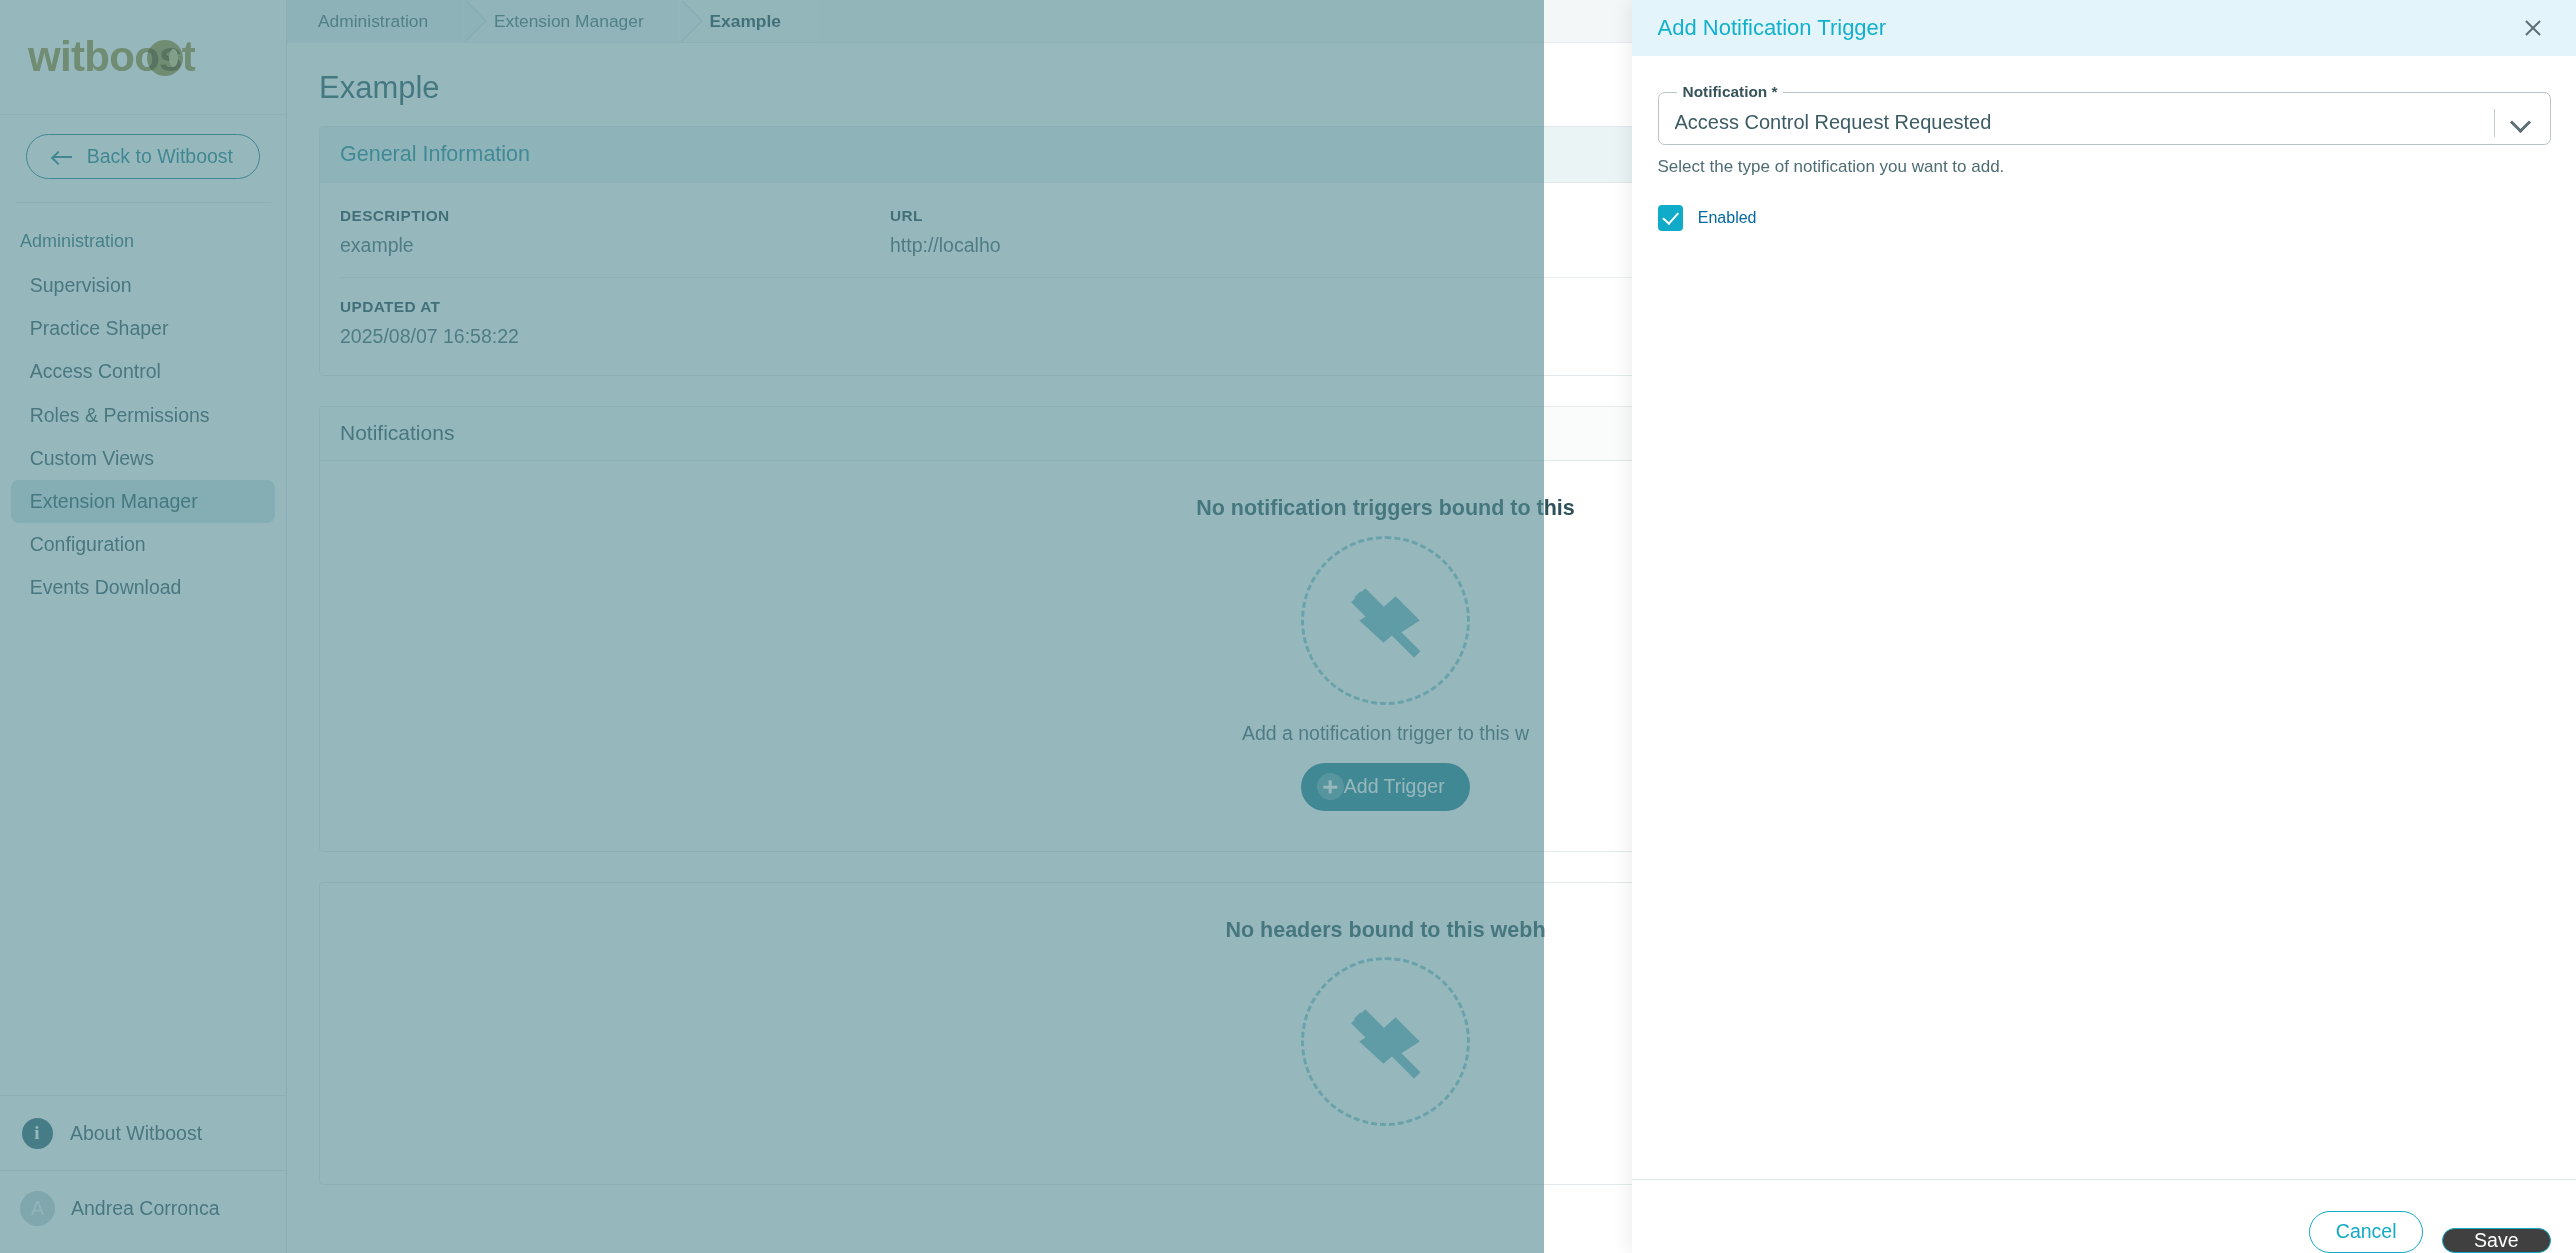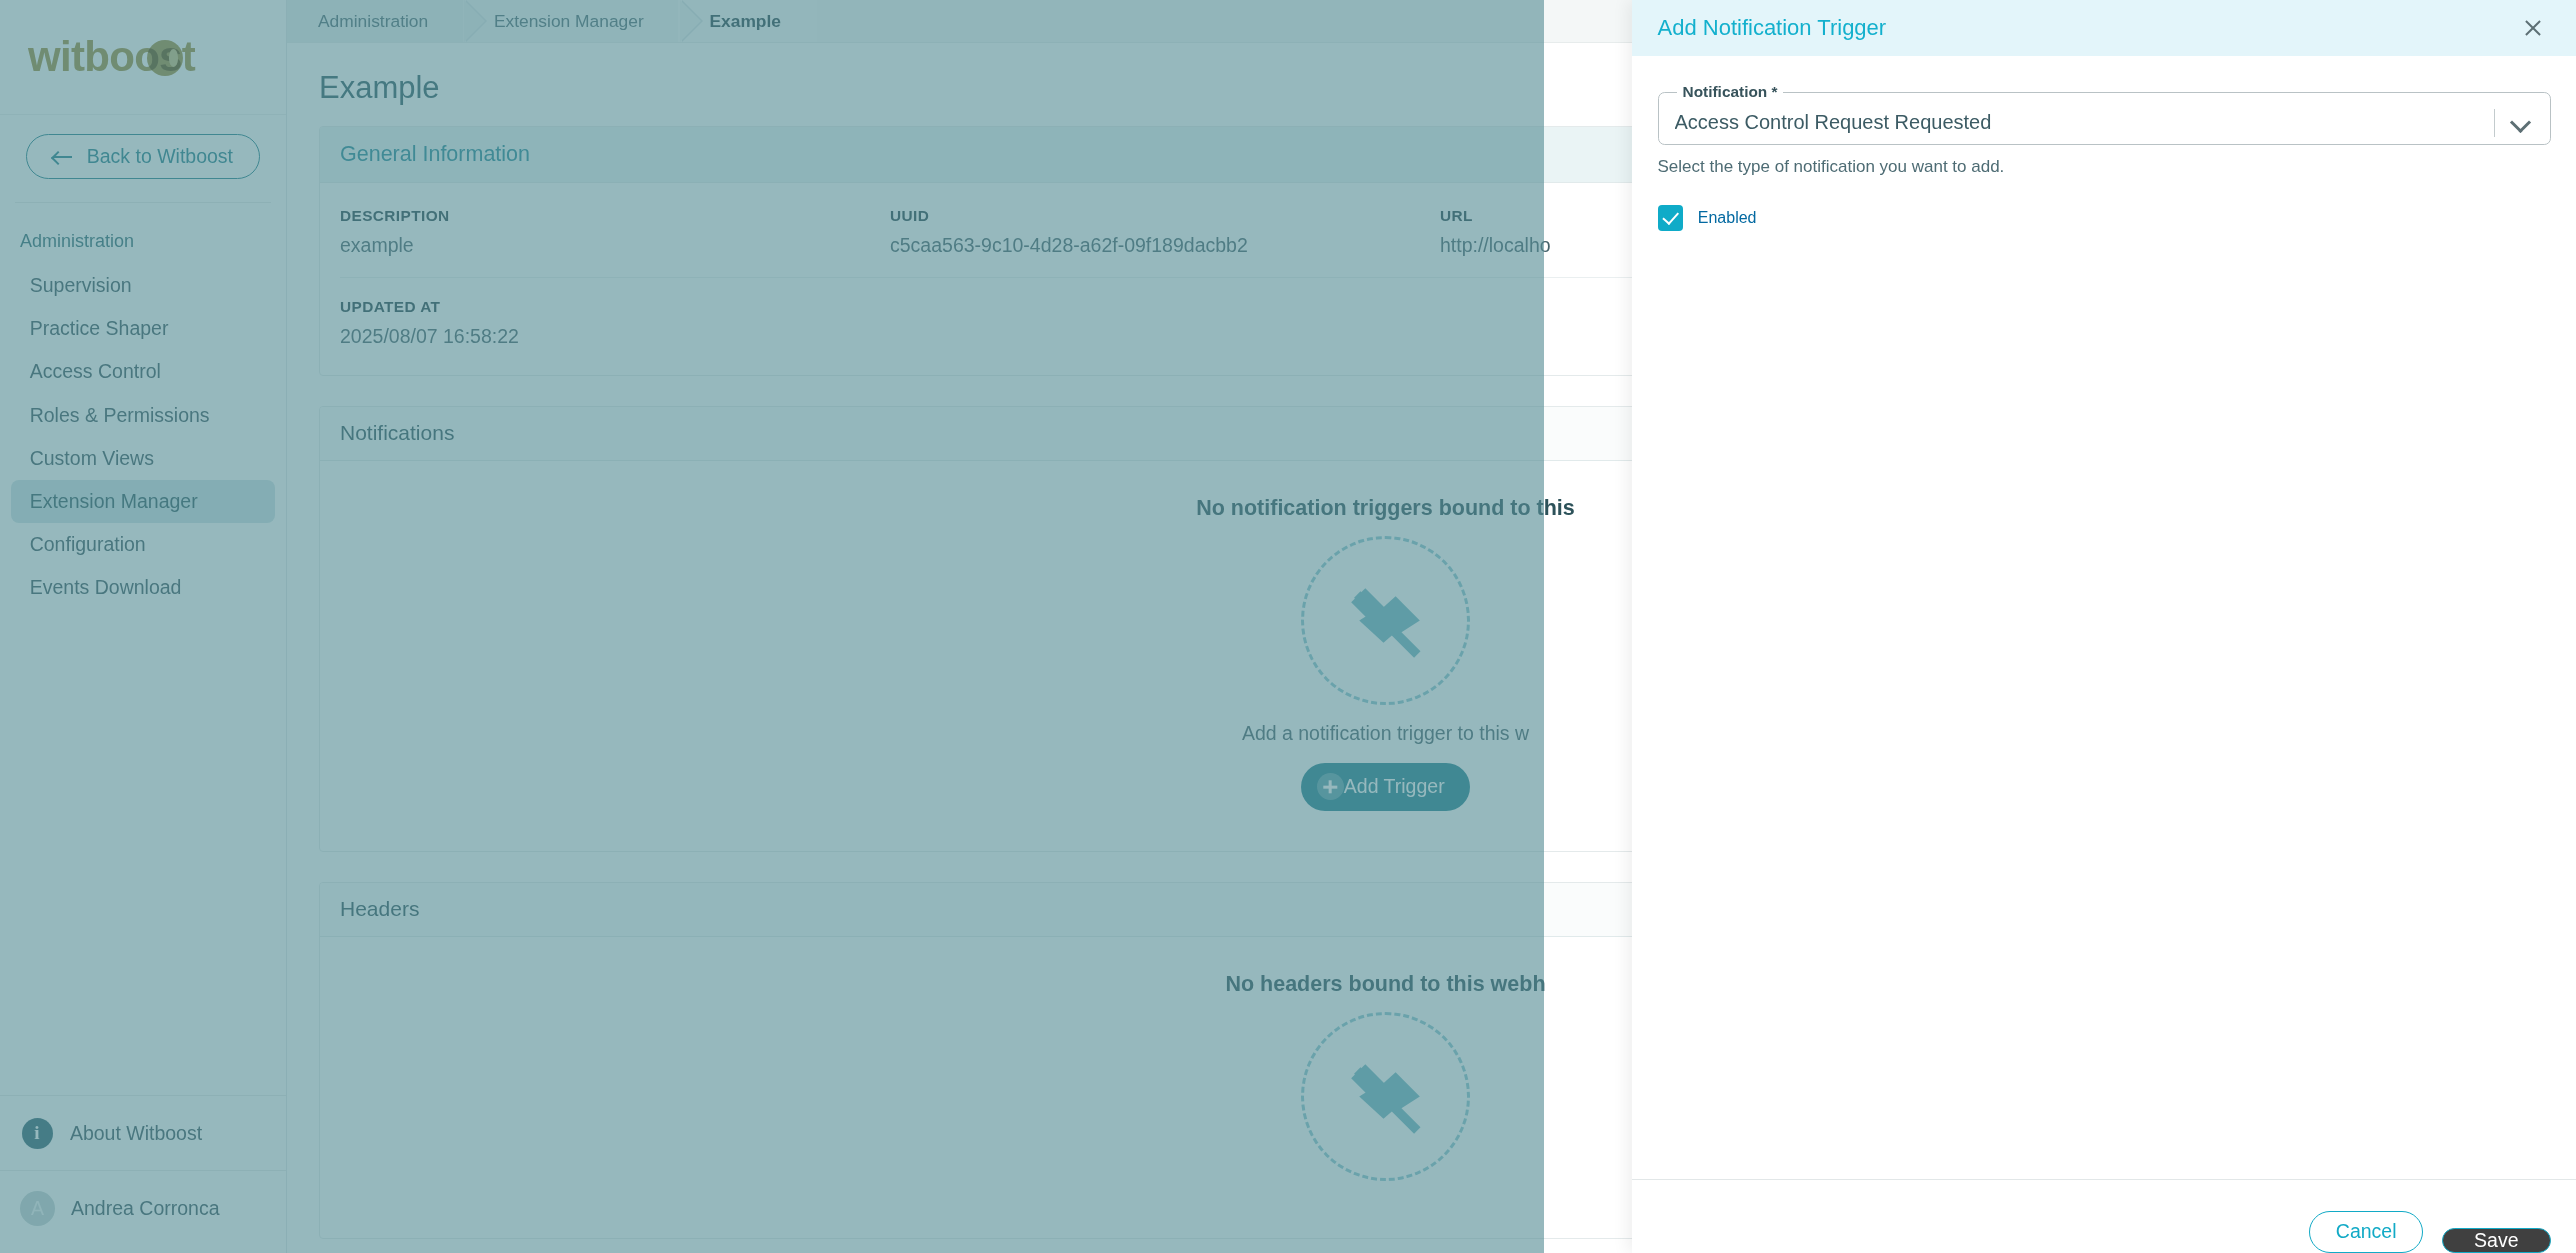--- a/index.html
+++ b/index.html
@@ -584,24 +584,20 @@
 
       <section class="card">
         <div class="card-header">
           <div class="card-title">General Information</div>
         </div>
 
         <div class="info-grid">
           <div class="info-cell">
             <div class="info-label">DESCRIPTION</div>
             <div class="info-value">example</div>
-          </div>
-          <div class="info-cell">
-            <div class="info-label">UUID</div>
-            <div class="info-value">c5caa563-9c10-4d28-a62f-09f189dacbb2</div>
           </div>
           <div class="info-cell">
             <div class="info-label">URL</div>
             <div class="info-value">http://localho</div>
           </div>
         </div>
 
         <div class="info-divider"></div>
 
         <div class="info-grid second">
@@ -630,23 +626,20 @@
           </div>
           <div class="empty-sub">Add a notification trigger to this w</div>
           <button class="btn-primary-teal">
             <span class="plus-circle"></span>
             <span>Add Trigger</span>
           </button>
         </div>
       </section>
 
       <section class="card">
-        <div class="card-header plain">
-          <div class="card-title">Headers</div>
-        </div>
         <div class="empty-state">
           <div class="empty-title">No headers bound to this webh</div>
           <div class="empty-illus">
             <svg viewBox="0 0 100 100" aria-hidden="true">
               <g fill="#6fb6c2">
                 <polygon points="30,18 52,40 38,54 16,32"></polygon>
                 <polygon points="60,26 84,50 62,64 40,44"></polygon>
                 <polygon points="24,50 48,72 62,60 40,40"></polygon>
               </g>
               <rect x="12" y="47" width="84" height="9" fill="#6fb6c2" transform="rotate(45 50 50)"></rect>

